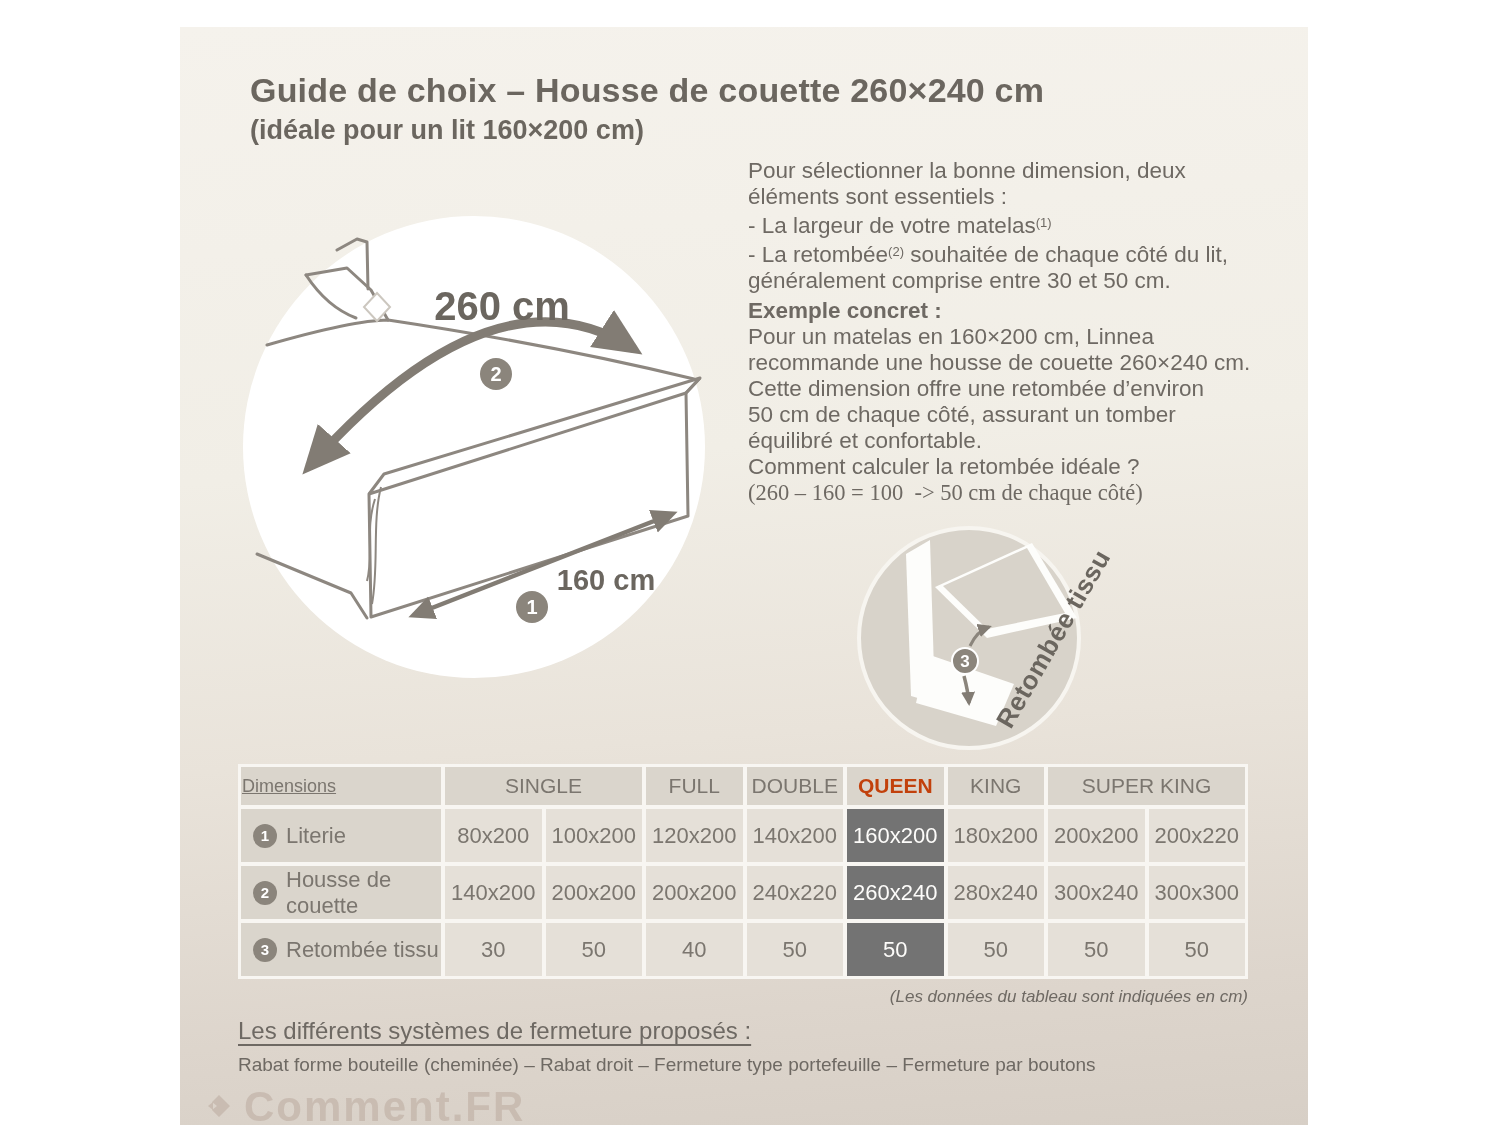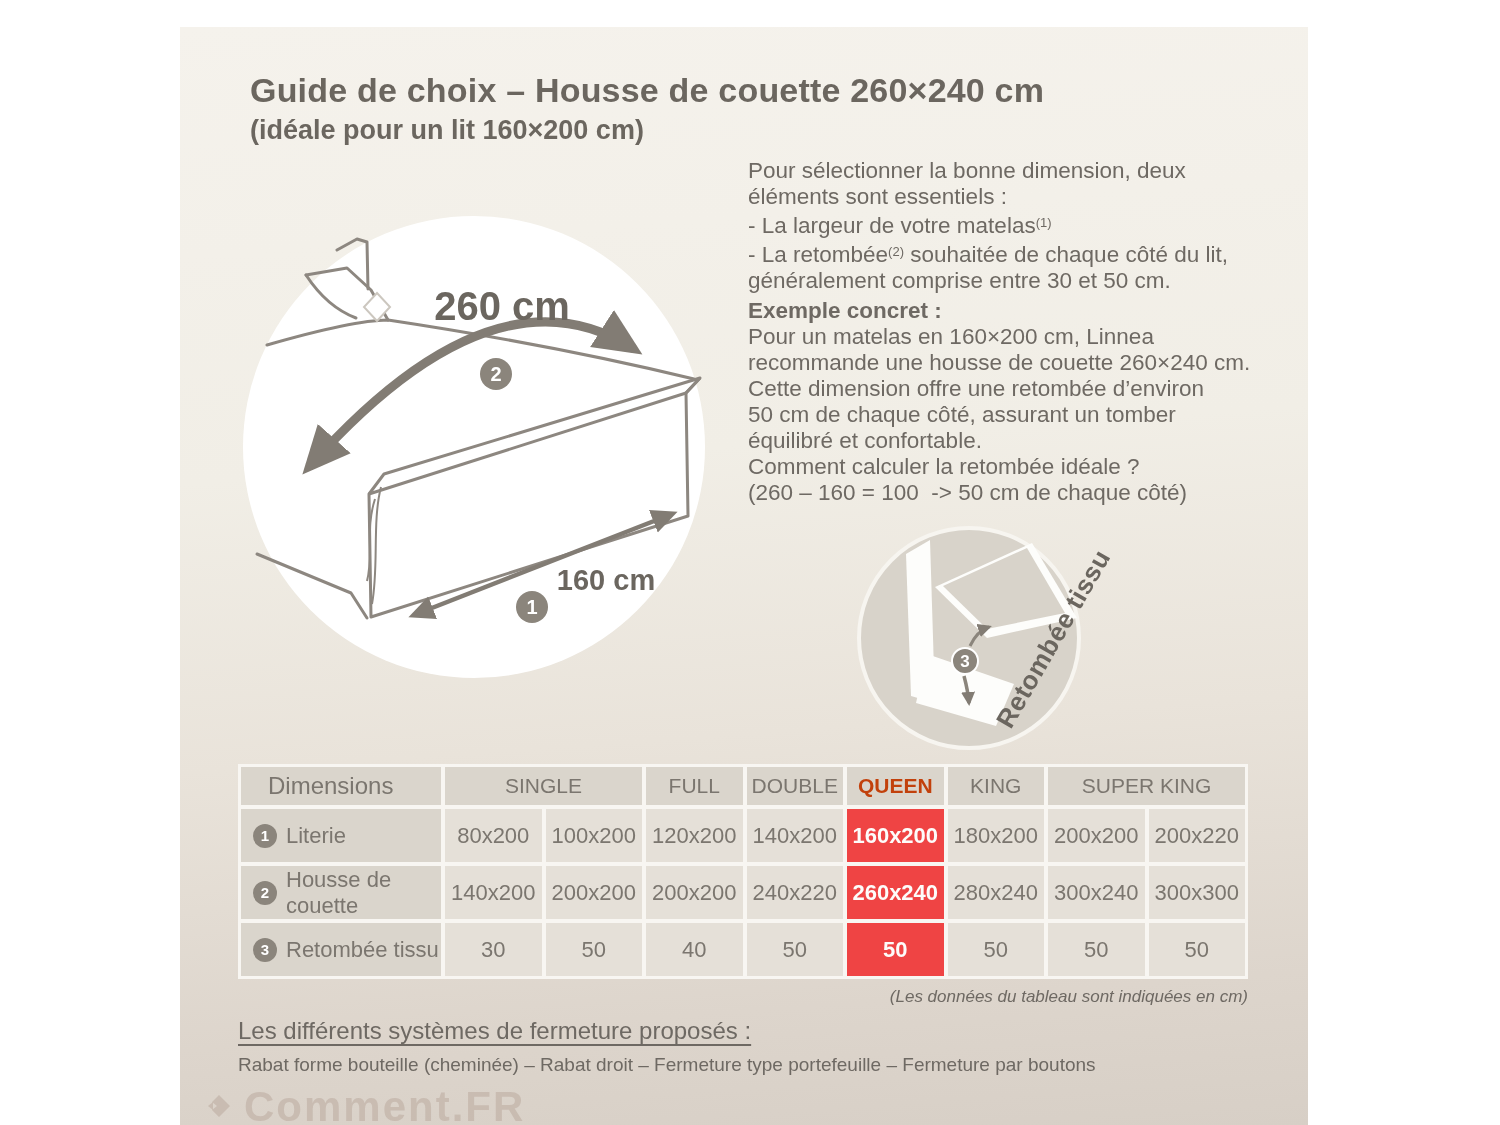--- a/index.html
+++ b/index.html
@@ -11,35 +11,35 @@
   .abs{position:absolute;}
   .page-title{left:70px;top:44px;font-size:34px;font-weight:bold;color:#6b665f;letter-spacing:0.2px;}
   .page-subtitle{left:70px;top:88px;font-size:27px;font-weight:bold;color:#6b665f;}
 
   .textblock{left:568px;width:570px;font-size:22.5px;line-height:26px;color:#6e6963;}
   .tb-intro{top:131px;}
   .tb-example{top:271px;}
   .tline{display:block;}
   .tline sup{font-size:13px;vertical-align:6px;}
   .bold{font-weight:bold;}
-  .formula{white-space:pre;}
+  .formula{white-space:pre;font-family:Liberation Serif, serif;}
 
   .diagram-main{left:40px;top:182px;}
   .diagram-small{left:672px;top:486px;}
   .retombee-label{left:836px;top:676px;height:30px;font-size:26px;font-weight:bold;color:#6b665f;
                   transform:rotate(-60deg);transform-origin:left bottom;letter-spacing:0.5px;}
 
   .size-table{left:58px;top:737px;width:1010px;background:#f8f6f2;padding:3px;box-sizing:border-box;
               display:grid;grid-template-columns:200px repeat(8,1fr);grid-template-rows:38px 53px 53px 53px;gap:4px;}
   .cell{display:flex;align-items:center;justify-content:center;font-size:22px;color:#7b766f;background:#e5e0d8;}
   .cell.head{background:#dad5cc;font-size:21px;}
   .cell.rowlabel{background:#dad5cc;justify-content:flex-start;padding-left:12px;}
-  .cell.dim{justify-content:flex-start;padding-left:27px;font-size:24px;}
+  .cell.dim{justify-content:flex-start;padding-left:1px;font-size:18px;text-decoration:underline;}
   .span2{grid-column:span 2;}
-  .cell.hl{background:#ef4444;color:#fdfcfa;font-weight:bold;}
+  .cell.hl{background:#737373;color:#fdfcfa;font-weight:normal;}
   .cell.hl-head{font-weight:bold;color:#c2410c;}
   .badge{display:inline-flex;align-items:center;justify-content:center;width:24px;height:24px;border-radius:50%;
          background:#8b857c;color:#ffffff;font-size:15px;font-weight:bold;margin-right:9px;flex:0 0 auto;}
 
   .unit-note{left:58px;top:960px;width:1010px;text-align:right;font-style:italic;font-size:17px;color:#6e6963;}
   .closures-heading{left:58px;top:990px;font-size:24px;color:#6e6963;text-decoration:underline;
                     text-underline-offset:5px;text-decoration-thickness:1.5px;}
   .closures-items{left:58px;top:1027px;font-size:19px;color:#6e6963;}
 
   .watermark{left:24px;top:1056px;font-size:42px;font-weight:bold;letter-spacing:2px;

